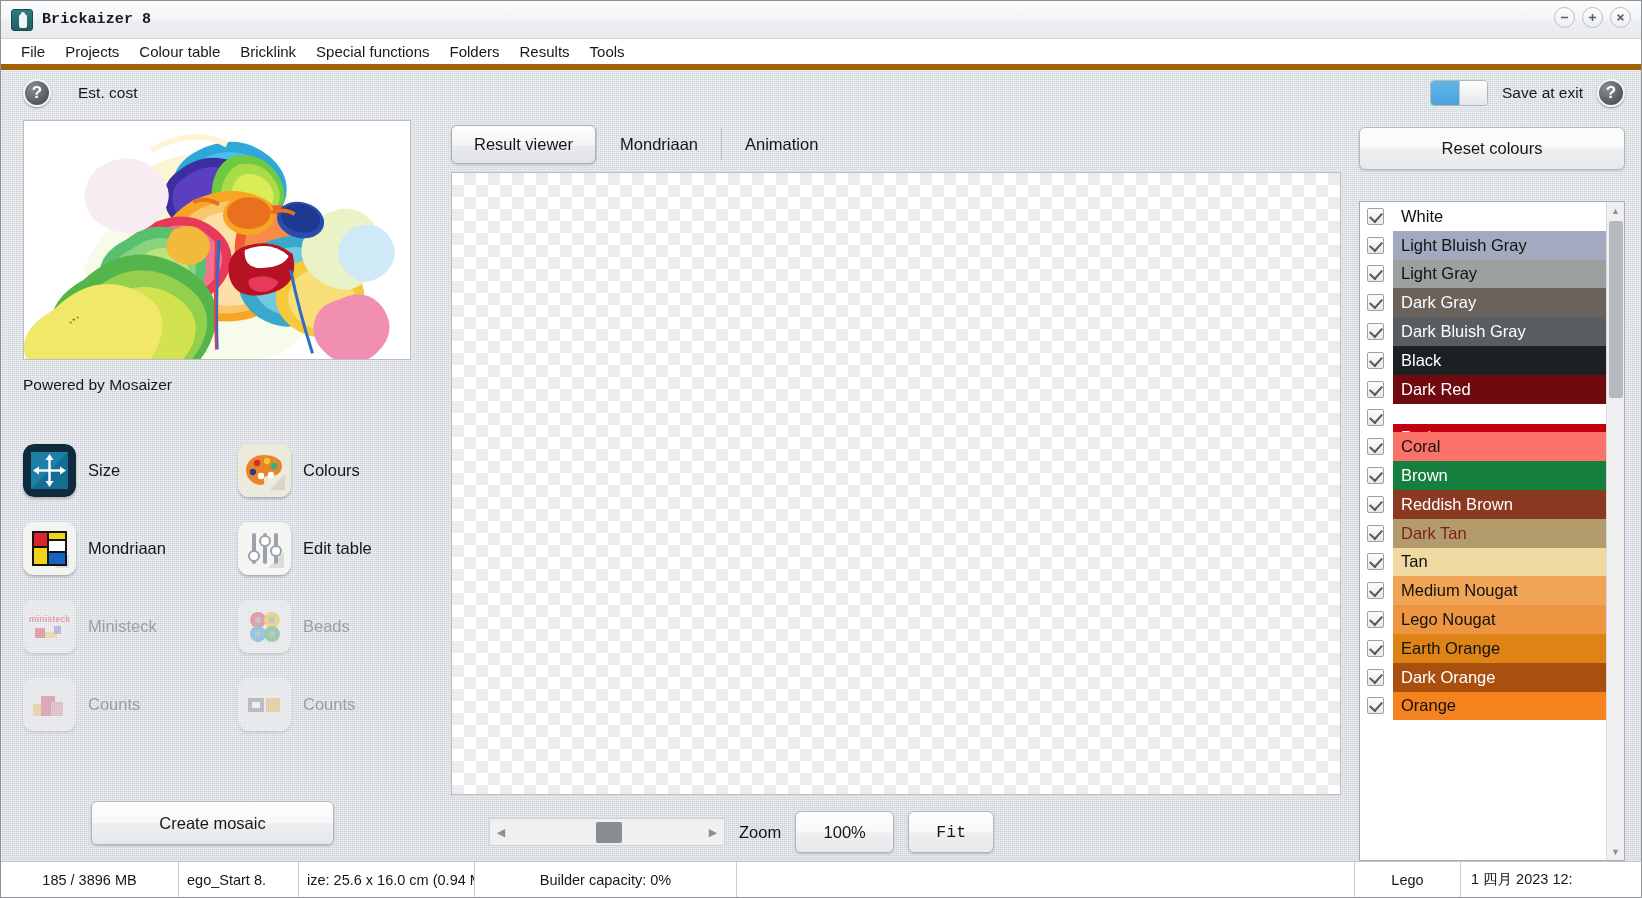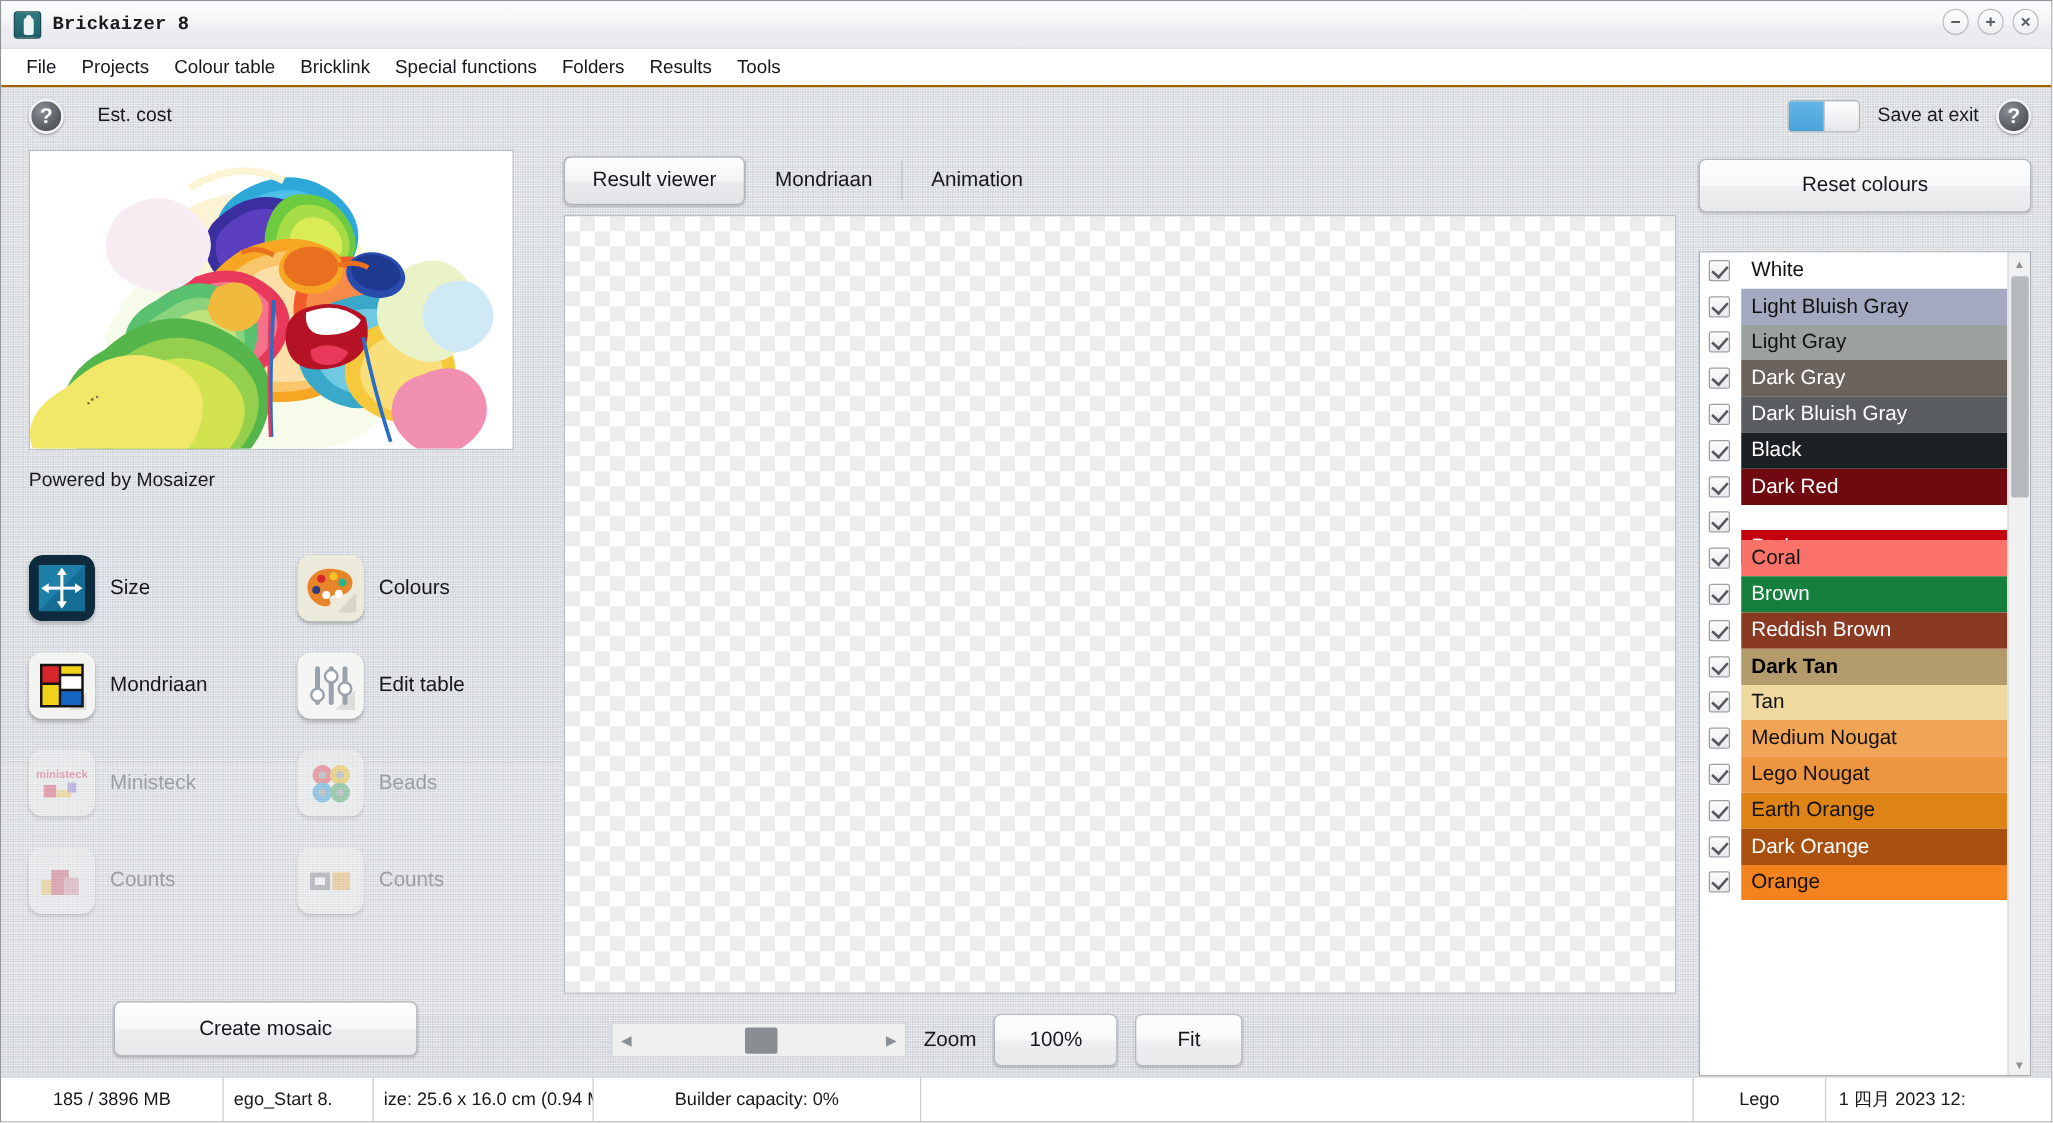--- a/index.html
+++ b/index.html
@@ -59,21 +59,21 @@
     border: 1px solid #b9bdc2;
     display: flex; align-items: center; justify-content: center;
     color: #6a6f75;
   }
   .win-btn svg { display:block; }
 
   
   .menubar {
     height: 31px; flex: 0 0 31px;
     background: #ffffff;
-    border-bottom: 2px solid #a16207;
+    border-bottom: 6px solid #a16207;
     display: flex; align-items: center;
     padding-left: 10px;
   }
   .menu-item {
     font-size: 15px; color: #15171a;
     padding: 3px 10px; cursor: default; white-space: nowrap;
   }
 
   
   .workspace {
@@ -244,21 +244,21 @@
   .zoom-label { font-size: 16.5px; color: #15171a; }
   .btn {
     border-radius: 6px;
     border: 1px solid #b4b9be;
     background: linear-gradient(to bottom,#fdfdfd 0%,#f8f9fa 48%,#edeff1 52%,#e7e9eb 100%);
     box-shadow: 0 1px 2px rgba(0,0,0,.18);
     font-size: 16.5px; color: #15171a;
     display:flex; align-items:center; justify-content:center;
   }
   .btn-zoom { width: 99px; height: 42px; }
-  .btn-fit  { width: 86px; height: 42px; }
+  .btn-fit  { width: 86px; height: 42px; font-family: Liberation Mono, monospace; }
 
   
   .right-col {
     width: 284px; flex: 0 0 284px;
     display: flex; flex-direction: column;
     padding-left: 18px;
   }
   .reset-btn {
     height: 43px; margin-top: 11px;
     border-radius: 6px;
@@ -691,21 +691,21 @@
                 </div>
               </div>
               <div class="colour-row">
                 <div class="chk"></div>
                 <div class="swatch" style="background: rgb(138, 58, 34); color: rgb(255, 255, 255);">
                   <span>Reddish Brown</span>
                 </div>
               </div>
               <div class="colour-row">
                 <div class="chk"></div>
-                <div class="swatch" style="background: rgb(179, 155, 107); color: #000000; font-weight: bold;">
+                <div class="swatch" style="background: rgb(179, 155, 107); color: #7f1d1d;">
                   <span>Dark Tan</span>
                 </div>
               </div>
               <div class="colour-row">
                 <div class="chk"></div>
                 <div class="swatch" style="background: rgb(239, 217, 160); color: rgb(17, 17, 17);">
                   <span>Tan</span>
                 </div>
               </div>
               <div class="colour-row">

